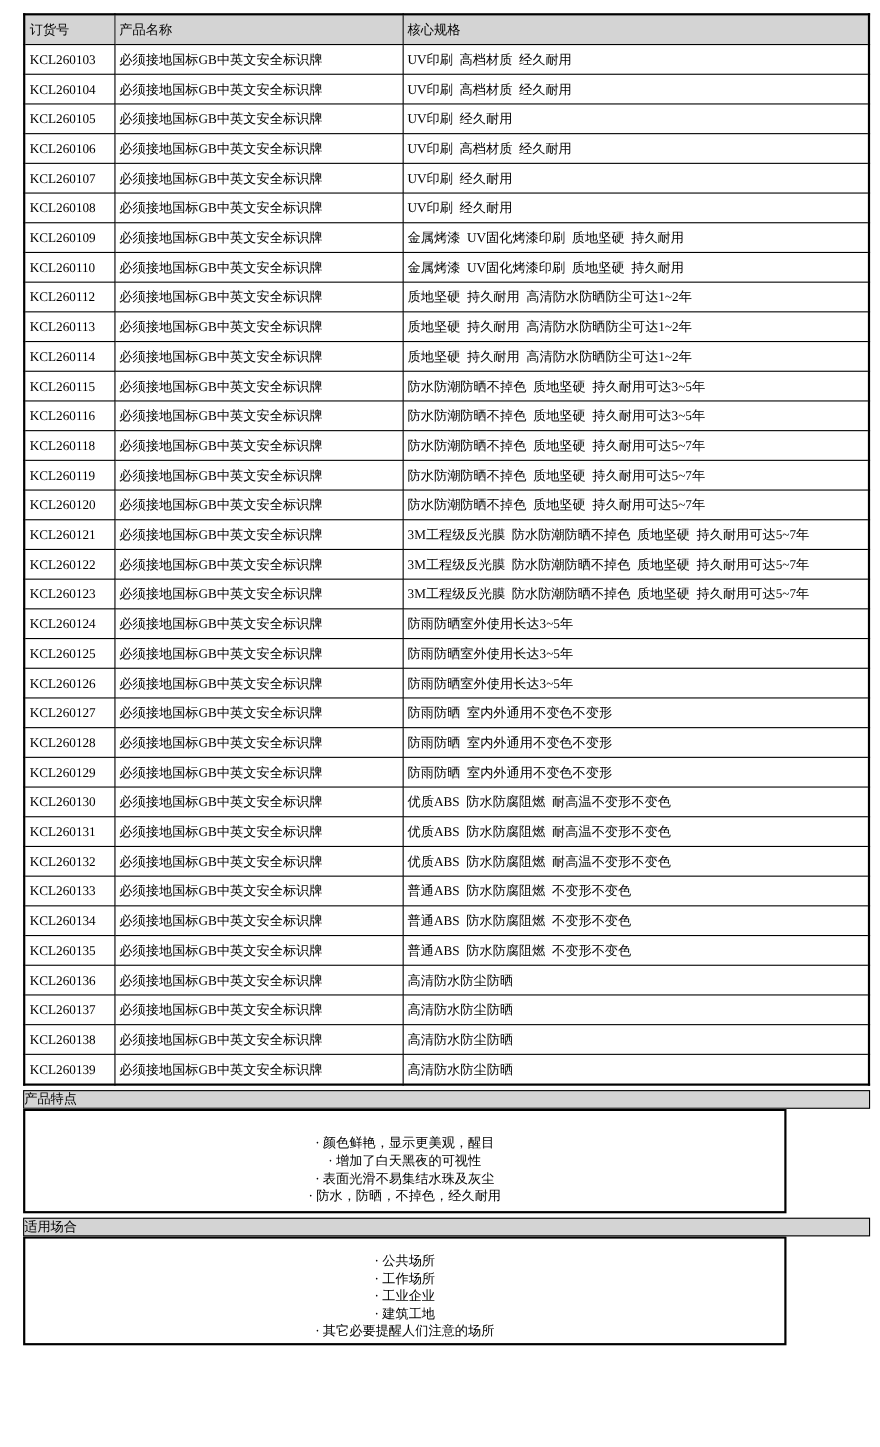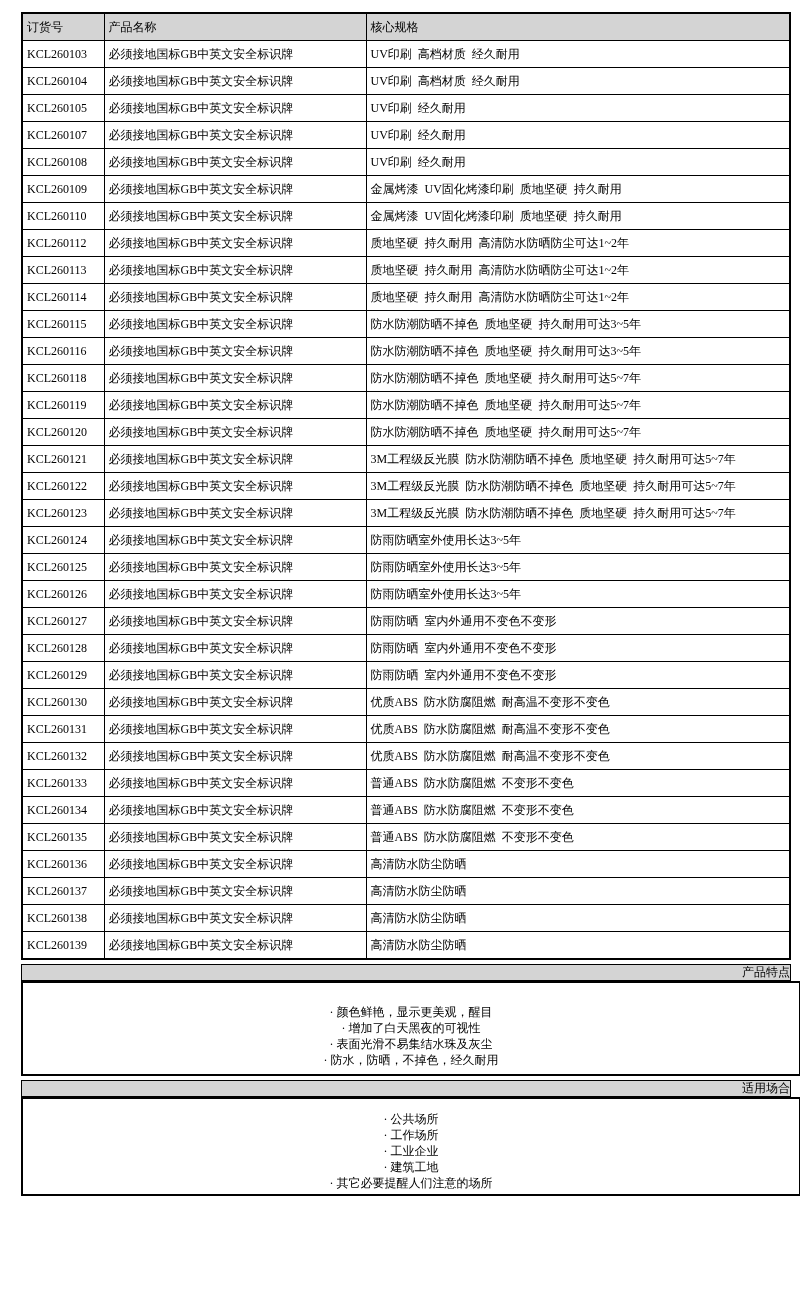--- a/index.html
+++ b/index.html
@@ -47,25 +47,25 @@
 
   .band {
     box-sizing: border-box;
     width: 770px;
     margin-top: 4px;
     border: 1px solid #000;
     background: #d4d4d4;
     font-size: 12px;
     line-height: 15px;
     height: 17px;
-    text-align: right;
+    text-align: left;
   }
   .box {
     box-sizing: border-box;
-    width: 780px;
+    width: 694px;
     border: 2px solid #000;
     background: #ffffff;
     text-align: center;
   }
   .box ul {
     list-style: none;
     margin: 0;
     padding: 0;
   }
   .box li {
@@ -110,20 +110,25 @@
       <td>KCL260104</td>
       <td>必须接地国标GB中英文安全标识牌</td>
       <td>UV印刷  高档材质  经久耐用</td>
     </tr>
         <tr>
       <td>KCL260105</td>
       <td>必须接地国标GB中英文安全标识牌</td>
       <td>UV印刷  经久耐用</td>
     </tr>
         <tr>
+      <td>KCL260106</td>
+      <td>必须接地国标GB中英文安全标识牌</td>
+      <td>UV印刷  高档材质  经久耐用</td>
+    </tr>
+        <tr>
       <td>KCL260107</td>
       <td>必须接地国标GB中英文安全标识牌</td>
       <td>UV印刷  经久耐用</td>
     </tr>
         <tr>
       <td>KCL260108</td>
       <td>必须接地国标GB中英文安全标识牌</td>
       <td>UV印刷  经久耐用</td>
     </tr>
         <tr>

